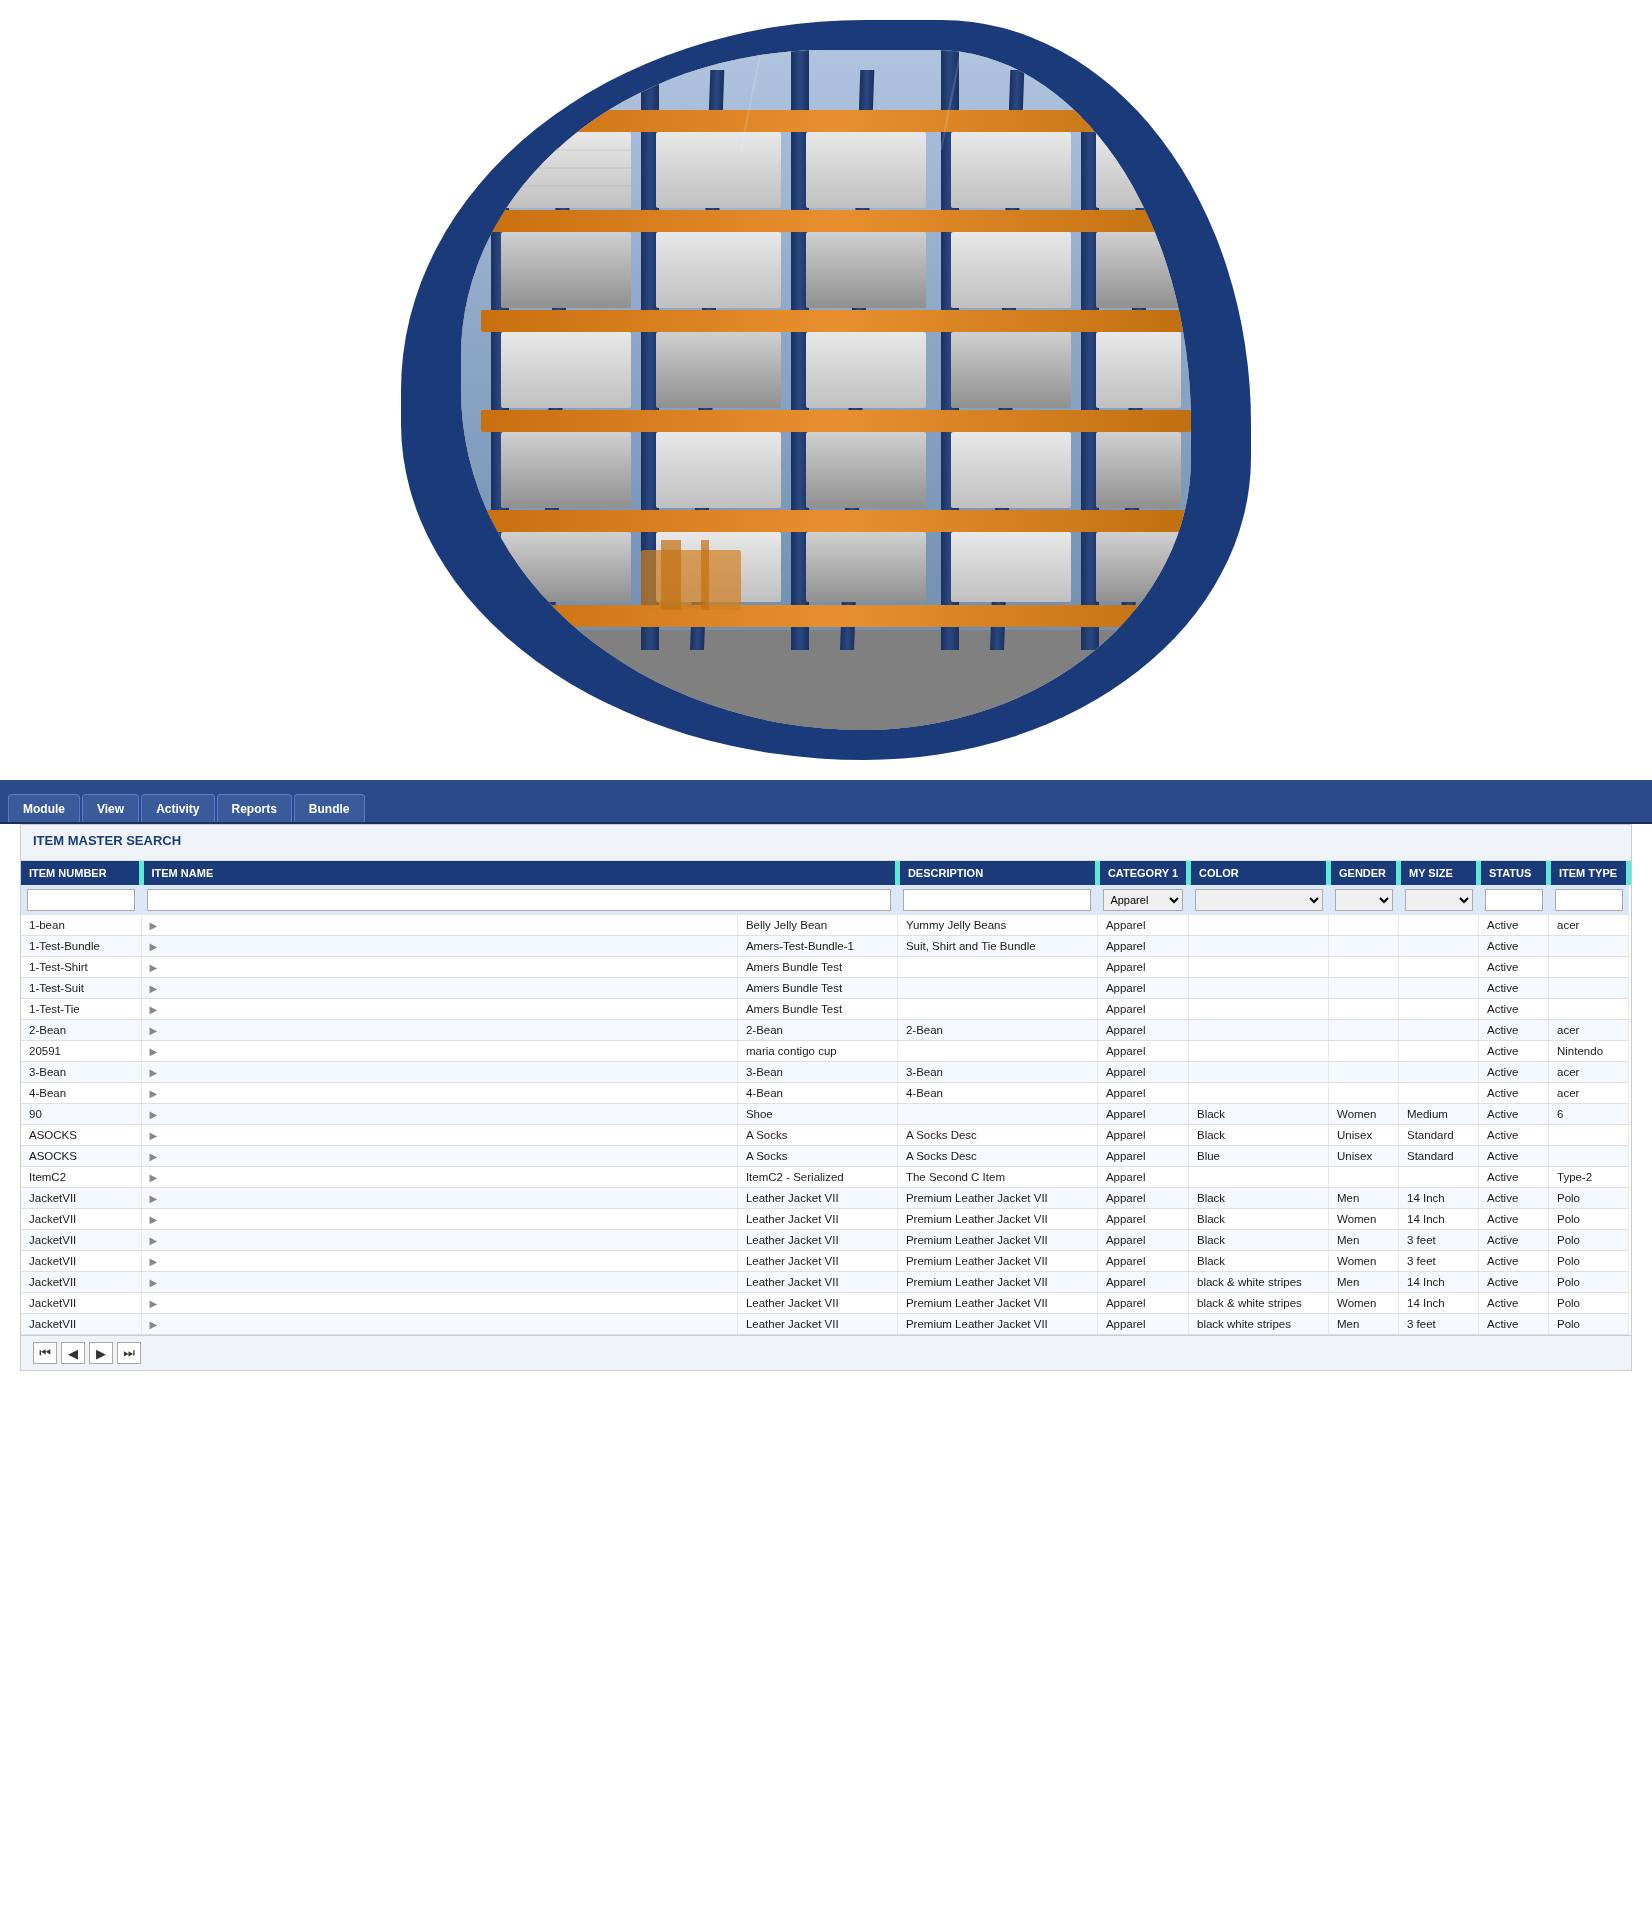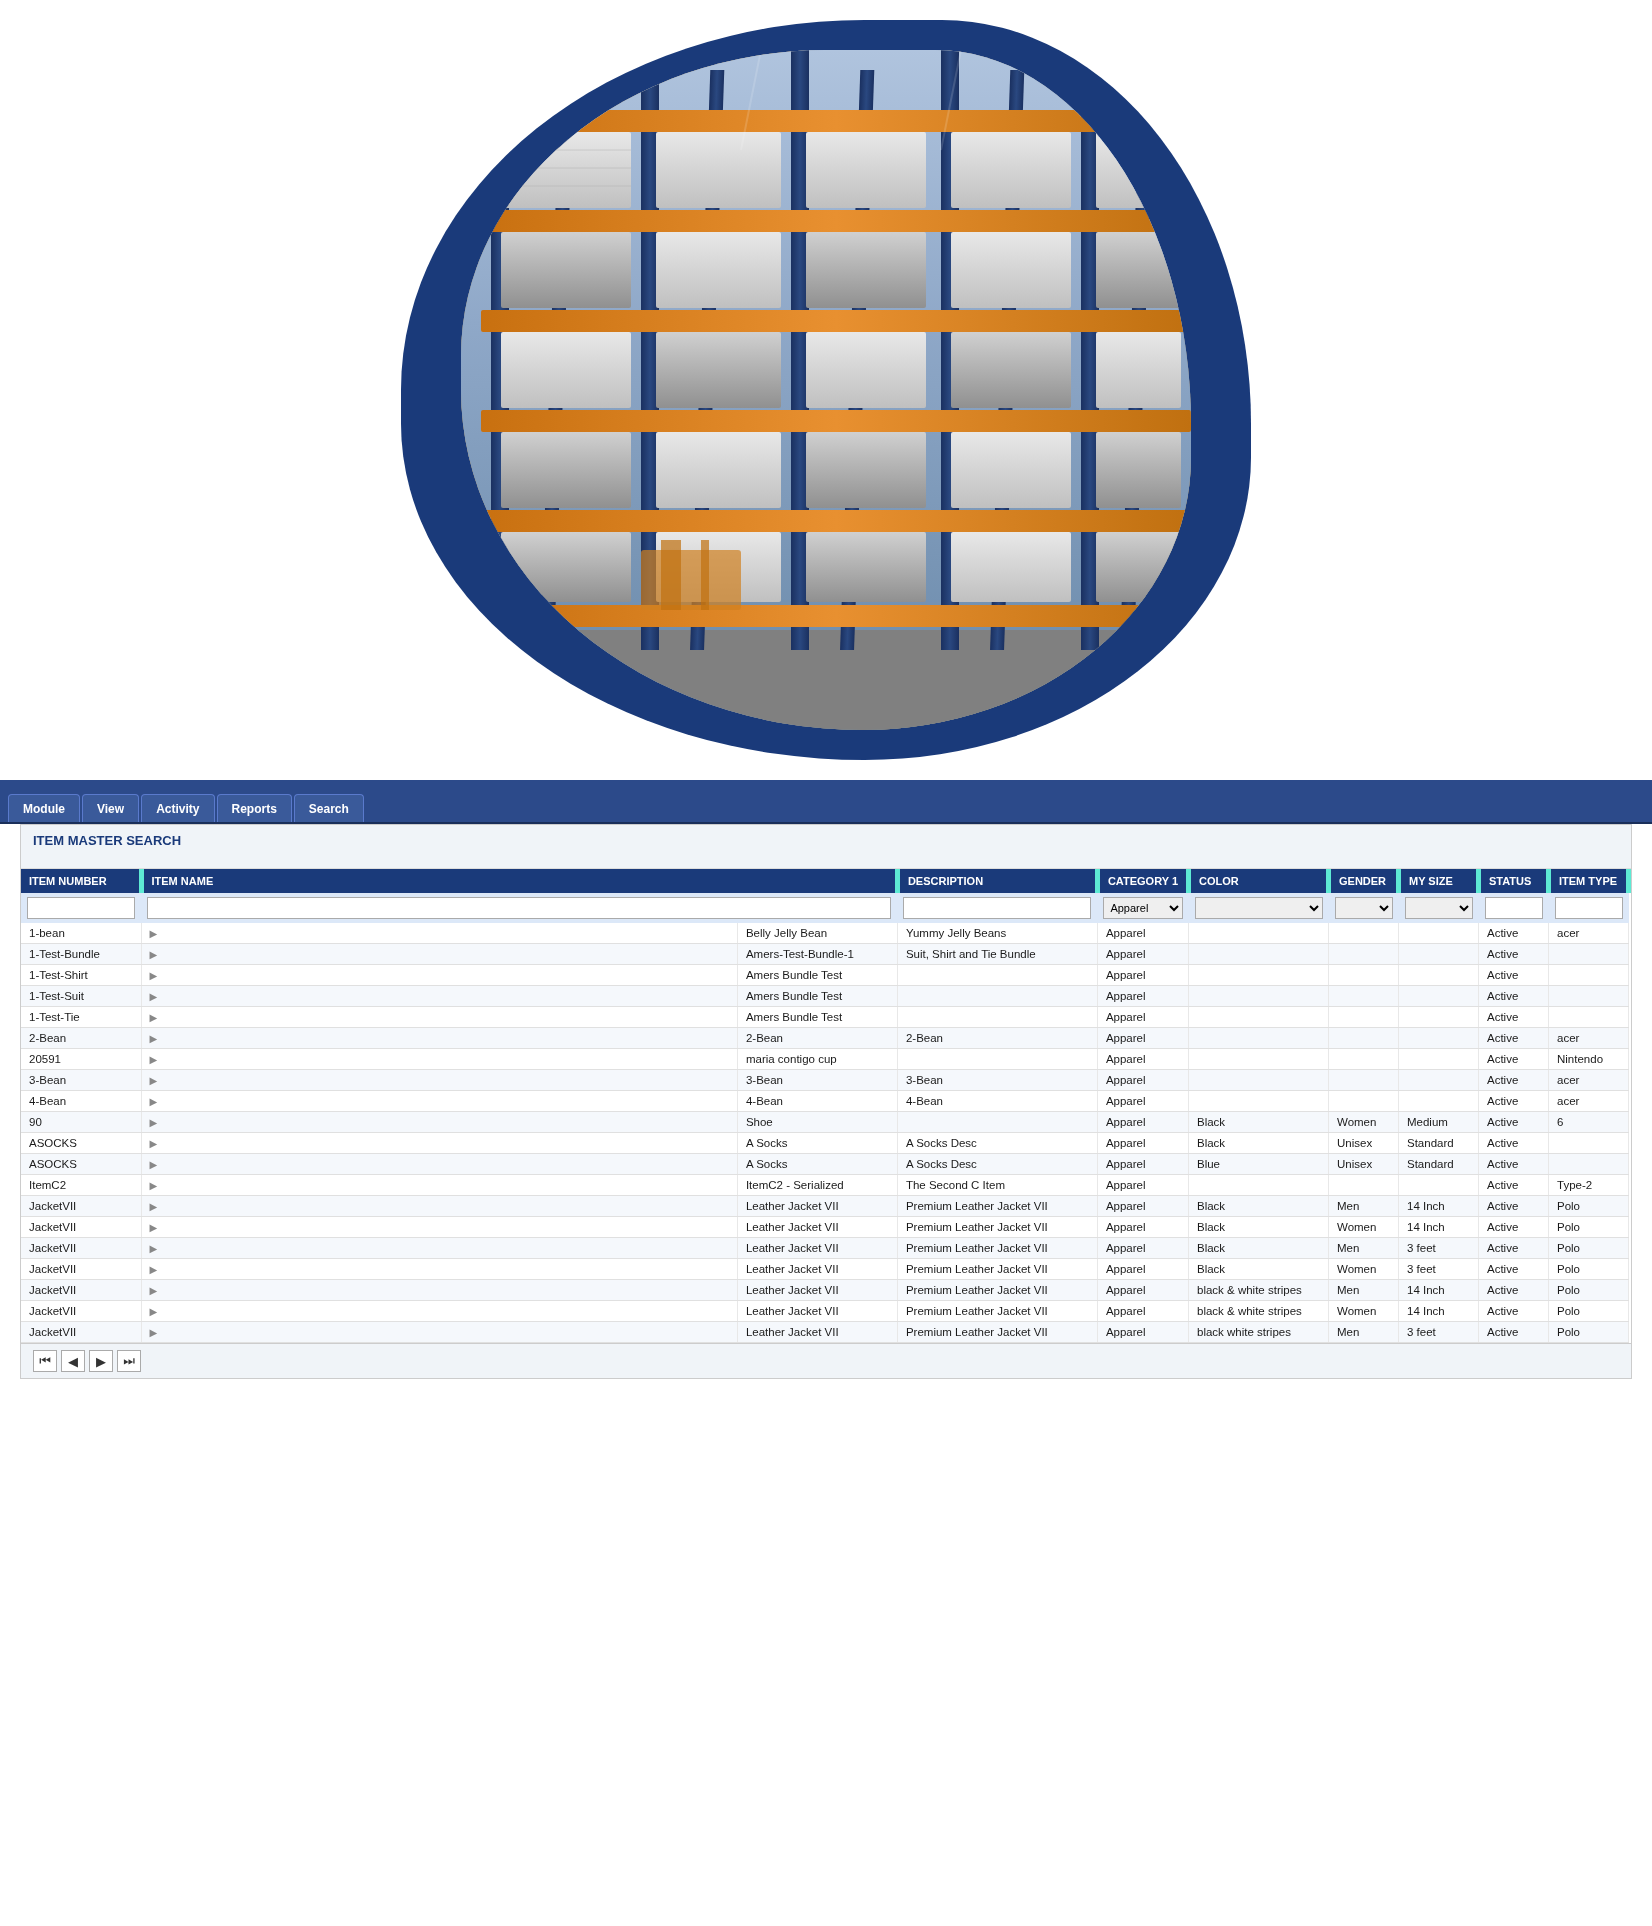--- a/index.html
+++ b/index.html
@@ -96,21 +96,21 @@
     .search-section {
       background: #f0f4f8;
       padding: 8px 12px;
       border-bottom: 1px solid #ddd;
     }
 
     .search-title {
       font-size: 13px;
       font-weight: bold;
       color: #1a3a7a;
-      margin-bottom: 12px;
+      margin-bottom: 4px;
     }
 
     
     .data-table {
       width: 100%;
       border-collapse: collapse;
       font-size: 11.5px;
     }
 
     .data-table thead tr {
@@ -308,21 +308,21 @@
     </div>
   </div>
 </div>
 
 <div class="nav-bar">
   <div id="nav-tabs-container" style="display: flex; align-items: flex-end;">
       <div class="nav-tab">Module</div>
       <div class="nav-tab">View</div>
       <div class="nav-tab">Activity</div>
       <div class="nav-tab">Reports</div>
-      <div class="nav-tab">Search</div>
+      <div class="nav-tab">Bundle</div>
     </div>
 </div>
 
 <div class="app-container">
 
   <div class="search-section">
     <div class="search-title">ITEM MASTER SEARCH</div>
   </div>
 
   <table class="data-table">

